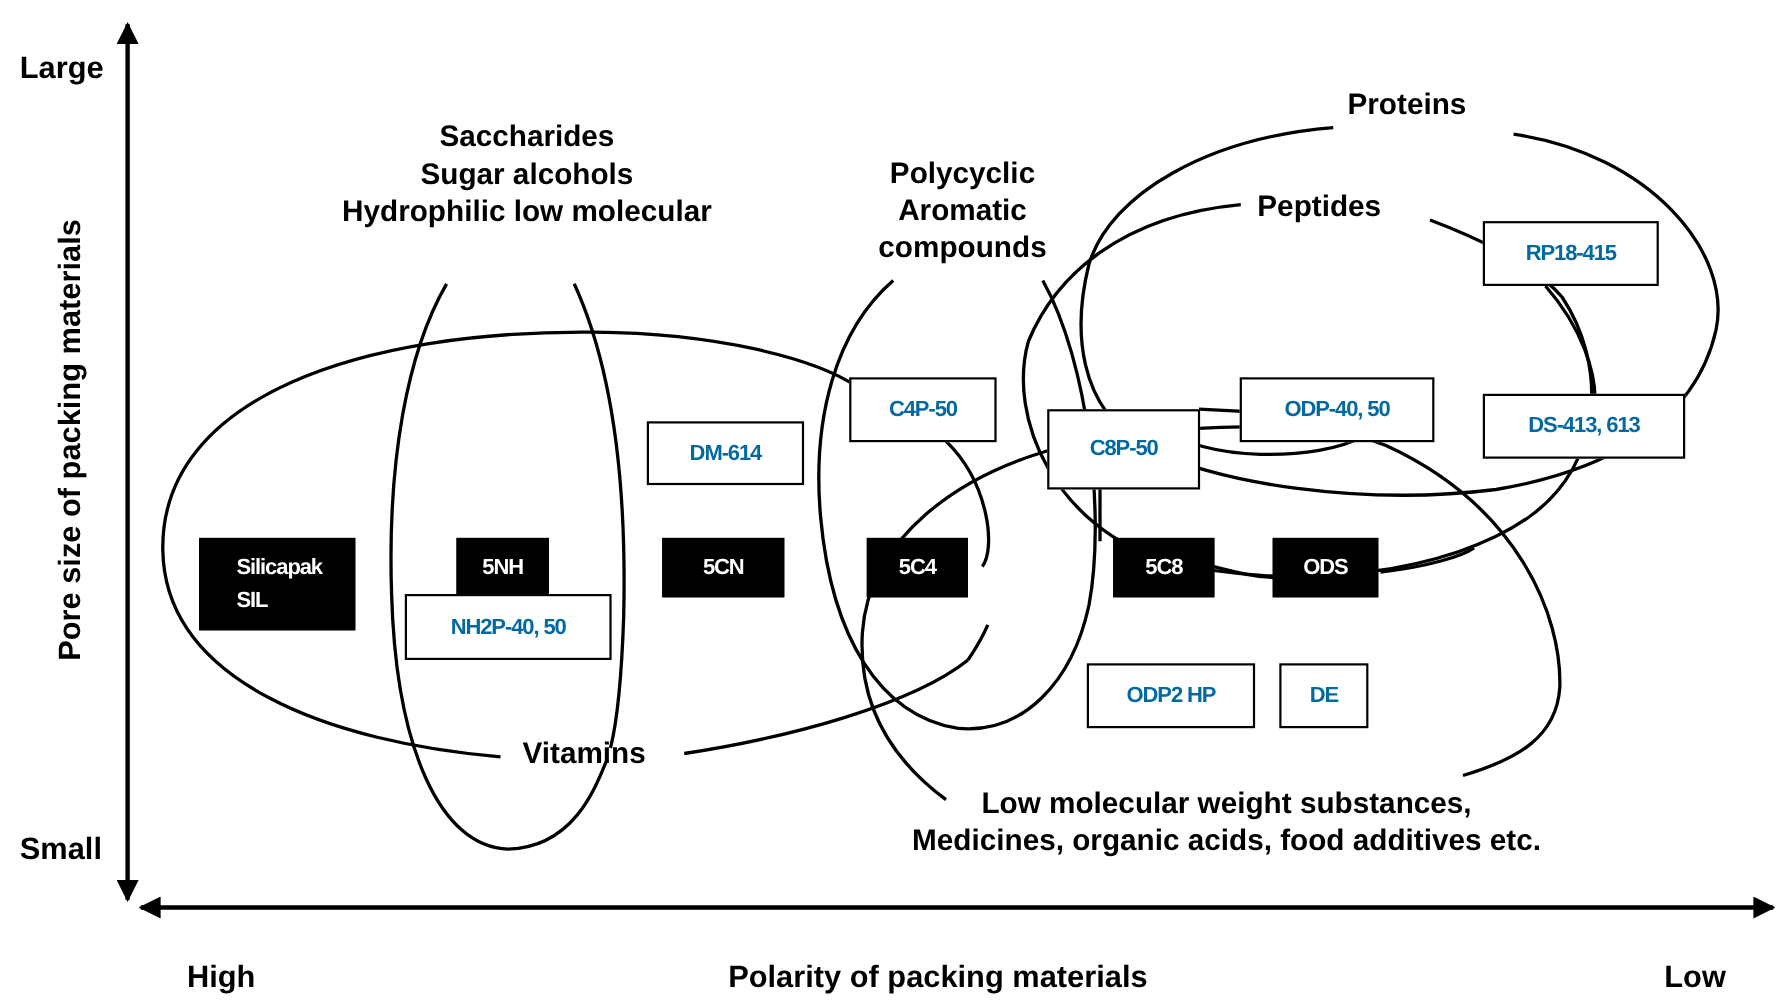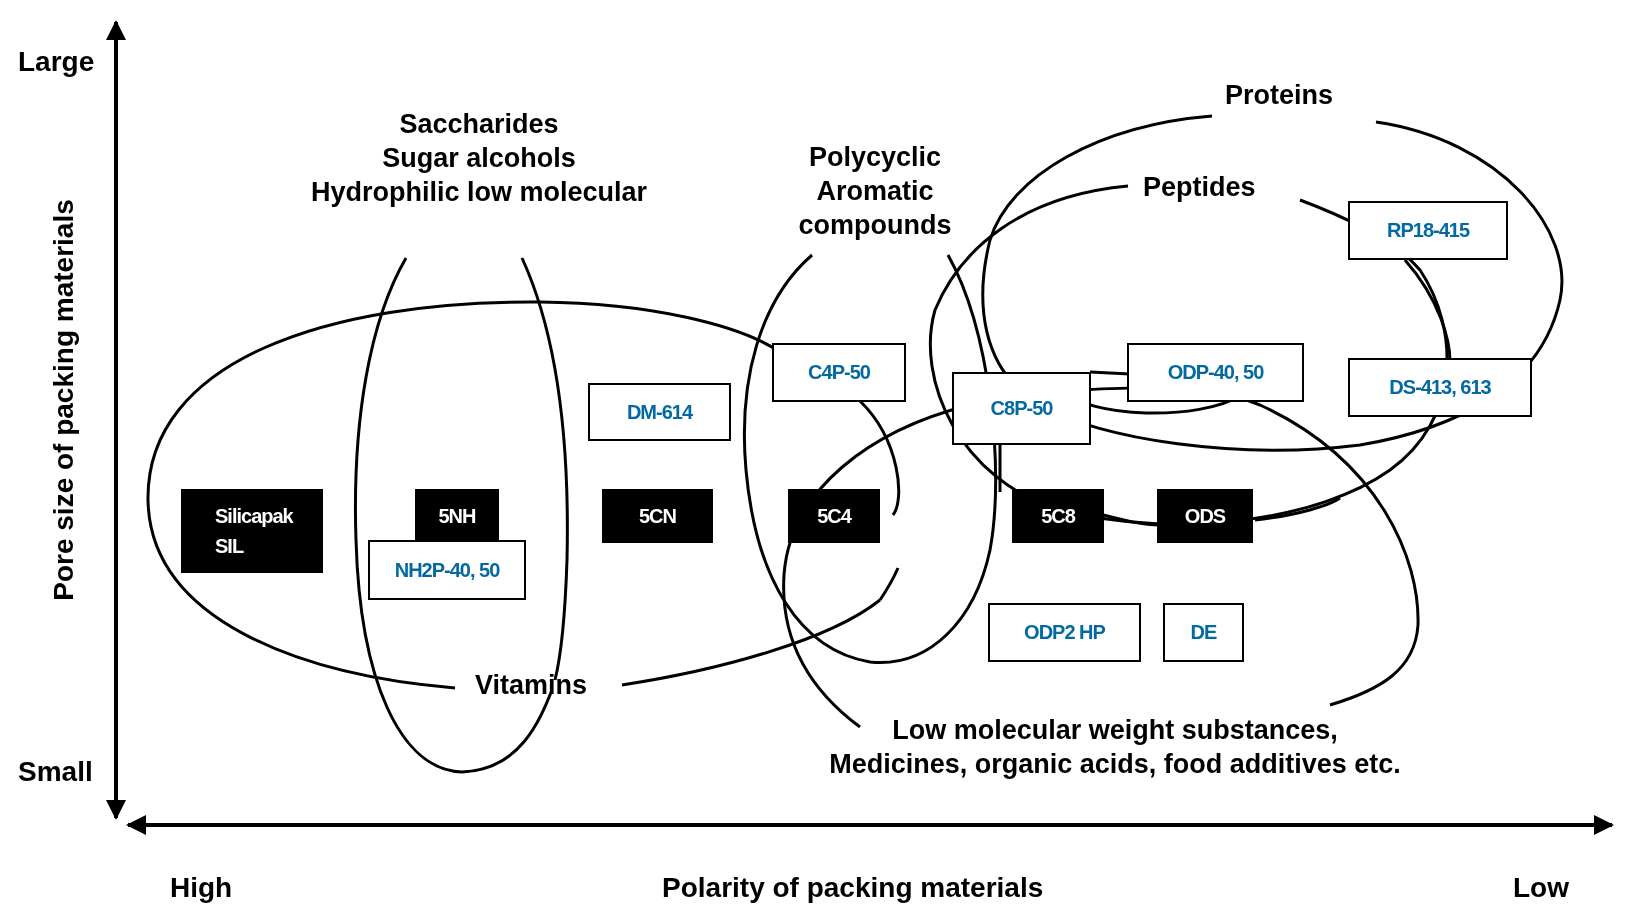--- a/index.html
+++ b/index.html
@@ -90,21 +90,21 @@
 <div class="box filled multi" style="left:181px;top:489px;width:142px;height:84px;">
   <span>Silicapak</span>
   <span>SIL</span>
 </div>
 <div class="box filled" style="left:415px;top:489px;width:84px;height:54px;">5NH</div>
 <div class="box filled" style="left:602px;top:489px;width:111px;height:54px;">5CN</div>
 <div class="box filled" style="left:788px;top:489px;width:92px;height:54px;">5C4</div>
 <div class="box filled" style="left:973px;top:489px;width:92px;height:54px;margin-left:39px;">5C8</div>
 <div class="box filled" style="left:1157px;top:489px;width:96px;height:54px;">ODS</div>
 
-<div class="box open" style="left:368px;top:540px;width:158px;height:60px;">NH2P-40, 50</div>
+<div class="box open" style="left:368px;top:540px;width:188px;height:60px;">NH2P-40, 50</div>
 <div class="box open" style="left:588px;top:383px;width:143px;height:58px;">DM-614</div>
 <div class="box open" style="left:772px;top:343px;width:134px;height:59px;">C4P-50</div>
 <div class="box open" style="left:952px;top:324px;width:139px;height:73px;margin-top:48px;">C8P-50</div>
 <div class="box open" style="left:1127px;top:343px;width:177px;height:59px;">ODP-40, 50</div>
 <div class="box open" style="left:1348px;top:201px;width:160px;height:59px;">RP18-415</div>
 <div class="box open" style="left:1348px;top:358px;width:184px;height:59px;">DS-413, 613</div>
 <div class="box open" style="left:988px;top:603px;width:153px;height:59px;">ODP2 HP</div>
 <div class="box open" style="left:1163px;top:603px;width:81px;height:59px;">DE</div>
 
 </body></html>

